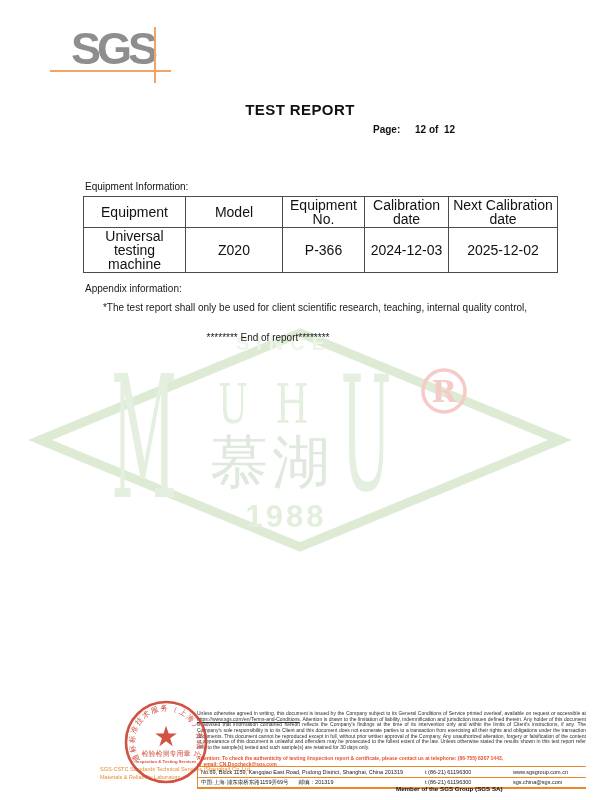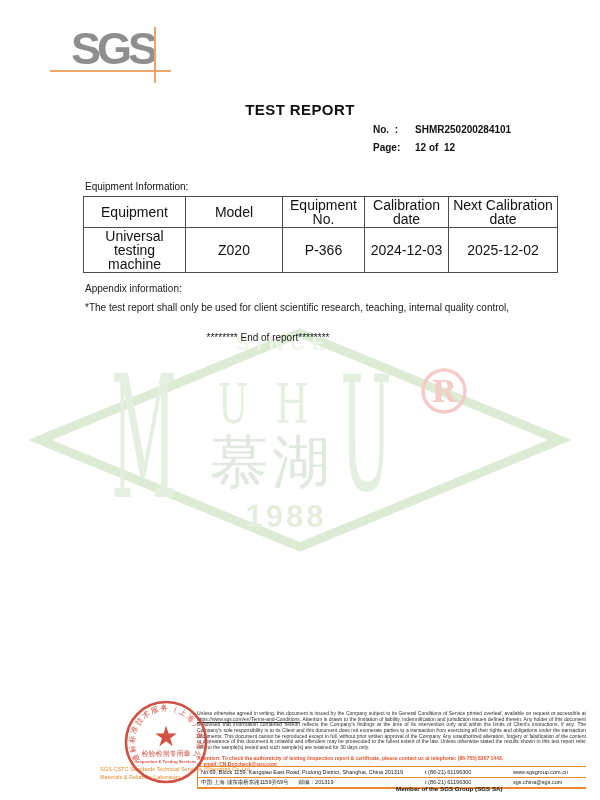--- a/index.html
+++ b/index.html
@@ -21,21 +21,21 @@
   
   .eq-heading{left:85px;top:181px;font-size:10px;color:#111;}
   table.eq{position:absolute;left:83px;top:196px;border-collapse:collapse;table-layout:fixed;width:439px;font-size:14px;color:#111;}
   table.eq td,table.eq th{border:1px solid #4a4a4a;text-align:center;vertical-align:middle;font-weight:normal;line-height:14px;padding:1px 3px;}
   table.eq thead tr{height:30px;}
   table.eq tbody tr{height:38px;}
   .c0{width:95px;} .c1{width:90px;} .c2{width:75px;} .c3{width:77px;} .c4{width:102px;}
 
   
   .ap-heading{left:85px;top:283px;font-size:10px;}
-  .ap-body{left:85px;top:299px;width:460px;font-size:10px;line-height:18px;}
+  .ap-body{left:85px;top:299px;width:460px;font-size:10px;line-height:18px;text-align:center;}
   .end-line{left:0;top:332px;width:536px;text-align:center;font-size:10px;}
 
   
   .watermark{left:0;top:320px;z-index:0;}
   .content{z-index:1;}
 
   
   .company-lines{left:100px;top:765px;font-size:5.5px;line-height:8px;color:#e98a2e;z-index:1;}
   .stamp{left:119px;top:697px;z-index:2;}
   .legal{left:197px;top:711px;width:389px;font-size:5px;line-height:5.65px;text-align:justify;color:#2e2e2e;z-index:1;}
@@ -64,24 +64,20 @@
   <text x="272" y="162" text-anchor="middle" font-size="58" letter-spacing="4" fill="#dfe9dd" font-family="DejaVu Sans, sans-serif">慕湖</text>
   <text x="286" y="207" text-anchor="middle" font-size="31" font-weight="bold" letter-spacing="3" fill="#e3efdc" font-family="Liberation Sans, sans-serif">1988</text>
 </svg>
 
 <div class="abs content logo-text">SGS</div>
 <div class="abs content logo-hline"></div>
 <div class="abs content logo-vline"></div>
 
 <div class="abs content report-title">TEST REPORT</div>
 <div class="abs content meta">
-  <div class="row">
-    <span class="lbl">No.  :</span>
-    <span class="val">SHMR250200284101</span>
-  </div>
   <div class="row">
     <span class="lbl">Page:</span>
     <span class="val">12 of  12</span>
   </div>
 </div>
 
 <div class="abs content eq-heading">Equipment Information:</div>
 <table class="eq content">
   <thead>
     <tr>

